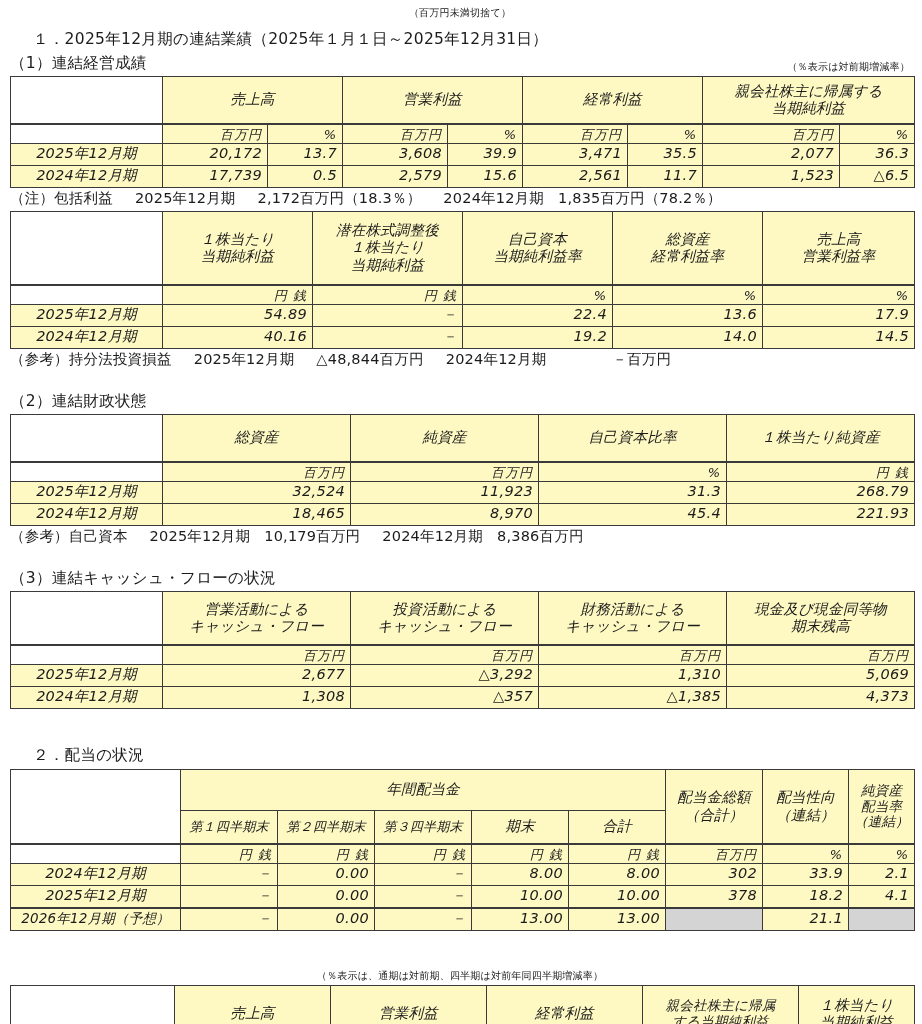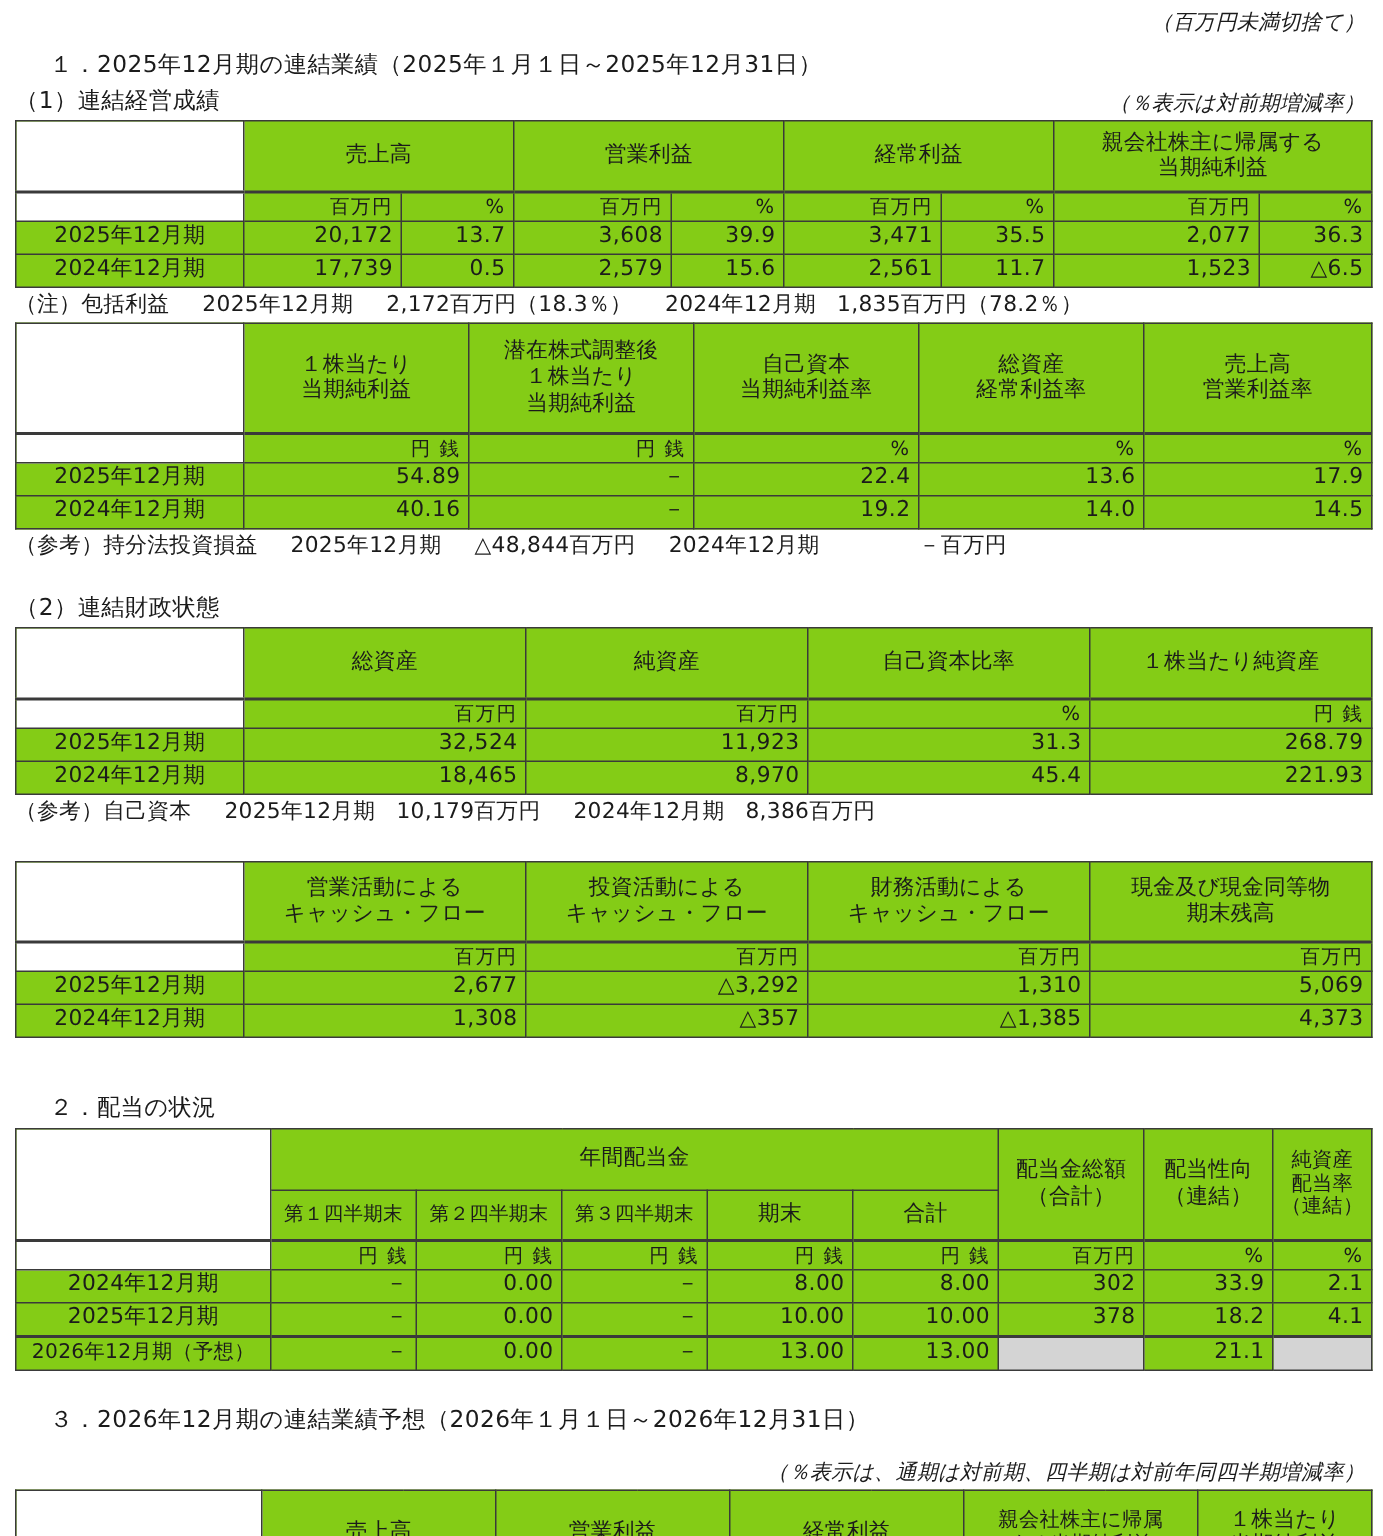--- a/index.html
+++ b/index.html
@@ -21,25 +21,24 @@
   .page {
     position: relative;
     width: 922px;
     height: 1024px;
     box-sizing: border-box;
     padding: 0 6px 0 10px;
   }
 
   
   .right-note {
-    text-align: right;
-    font-size: 14px;
+    text-align: center;
+    font-size: 10px;
     letter-spacing: .2px;
     padding-right: 6px;
-    font-style: italic;
   }
   .sec-title {
     font-size: 15.5px;
     letter-spacing: .3px;
     white-space: nowrap;
     margin-left: 23px;
   }
   .sub-title {
     font-size: 15.5px;
     letter-spacing: .3px;
@@ -53,21 +52,22 @@
   .note-line .lbl { display: inline-block; }
   .note-line .sp1 { display: inline-block; width: 14px; }
   .note-line .sp2 { display: inline-block; width: 22px; }
 
   
   table.fin {
     border-collapse: collapse;
     width: 904px;
     table-layout: fixed;
     font-size: 14.5px;
-    background: #84cc16;
+    background: #fef9c3;
+    font-style: italic;
   }
   table.fin td, table.fin th {
     border: 1px solid #3a3a3a;
     padding: 0;
     font-weight: normal;
     vertical-align: middle;
     line-height: 1.18;
   }
   table.fin .hd {
     text-align: center;
@@ -283,20 +283,21 @@
     </tr>
   </tbody>
     </table>
 
   <div class="note-line" style="margin-top:1px">
     <span class="lbl">（参考）自己資本</span><span class="sp2"></span><span>2025年12月期</span><span class="sp1"></span><span>10,179百万円</span><span class="sp2"></span><span>2024年12月期</span><span class="sp1"></span><span>8,386百万円</span>
   </div>
 
   <div style="height:22px"></div>
 
+  <div class="sub-title">（3）連結キャッシュ・フローの状況</div>
   <div style="height:2px"></div>
 
   <table class="fin">
     <colgroup>
       <col style="width:152px">
         <col style="width:188px">
         <col style="width:188px">
       <col style="width:188px">
         <col style="width:188px">
     </colgroup>
@@ -414,21 +415,20 @@
       <td class="num thickline">13.00</td>
       <td class="num thickline shaded"></td>
       <td class="num thickline">21.1</td>
       <td class="num thickline shaded"></td>
     </tr>
   </tbody>
     </table>
 
   <div style="height:22px"></div>
 
-  <div class="sec-title">３．2026年12月期の連結業績予想（2026年１月１日～2026年12月31日）</div>
   <div style="height:16px"></div>
   <div class="right-note">（％表示は、通期は対前期、四半期は対前年同四半期増減率）</div>
   <div style="height:2px"></div>
 
   <table class="fin">
     <colgroup>
       <col style="width:164px">
         <col style="width:94px">
         <col style="width:62px">
       <col style="width:94px">

